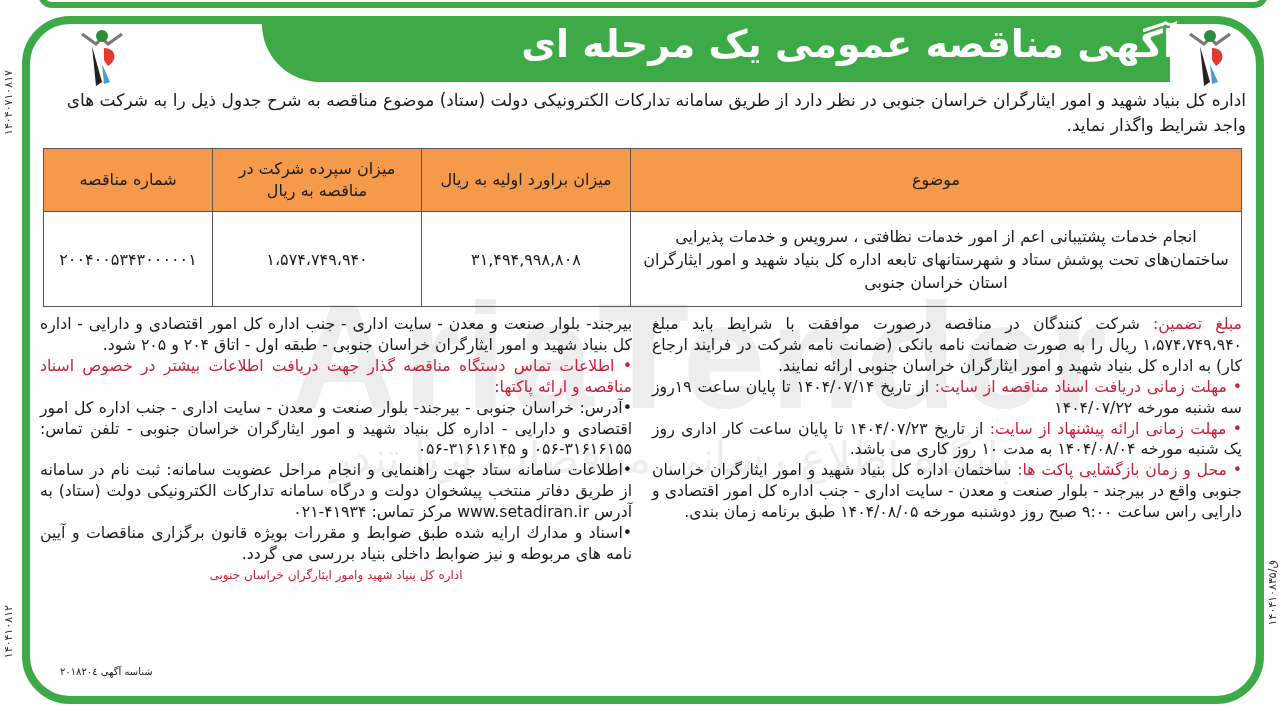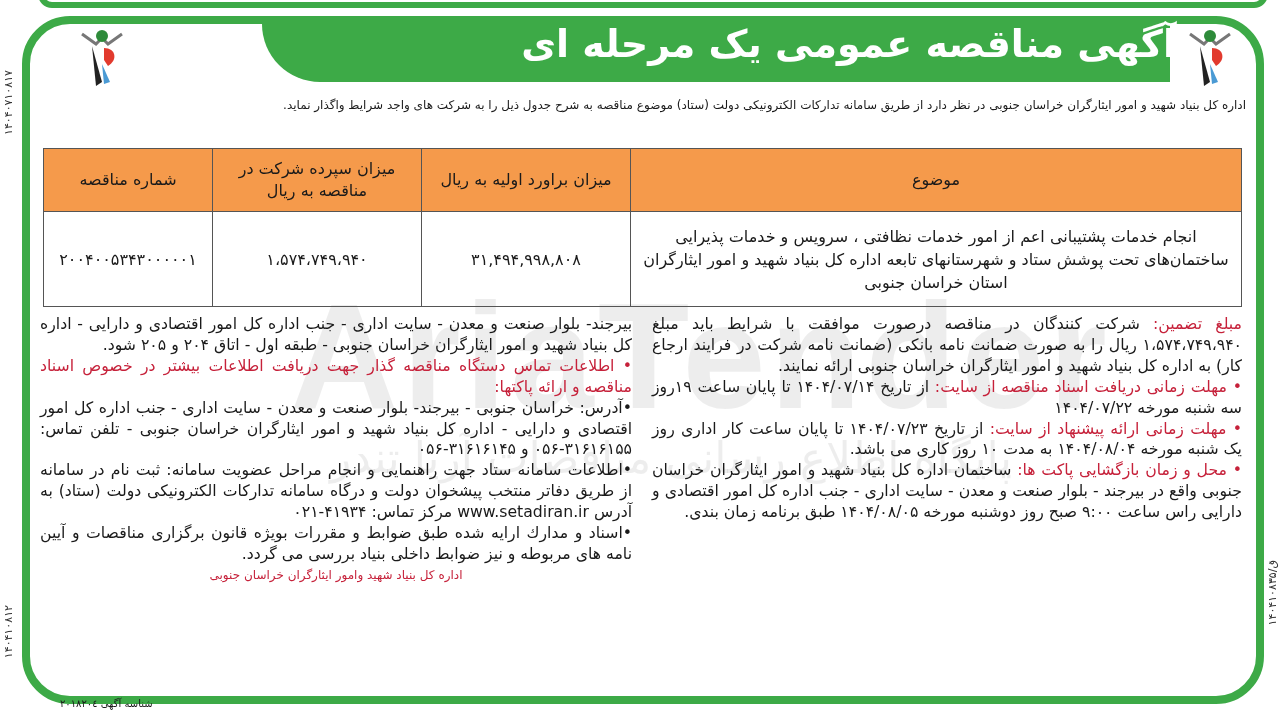--- a/index.html
+++ b/index.html
@@ -21,42 +21,42 @@
   }
   .title {
     position:absolute; right:108px; top:22px; font-size:38px; font-weight:bold;
     color:#ffffff; direction:rtl; white-space:nowrap; letter-spacing:0.5px;
   }
   .logo { position:absolute; width:60px; height:64px; }
   .logo-left { left:72px; top:24px; }
   .logo-right { left:1180px; top:24px; }
   .intro {
     position:absolute; left:40px; top:88px; width:1206px; direction:rtl;
-    font-size:12px; line-height:34px; text-align:right;
+    font-size:17px; line-height:25px; text-align:right;
   }
   table.tender {
     position:absolute; left:43px; top:148px; width:1199px; border-collapse:collapse;
     direction:rtl; font-size:16px;
   }
   table.tender th {
     background:#f59a4b; font-weight:normal; height:62px; border:1px solid #555;
     padding:0 6px; line-height:22px;
   }
   table.tender td {
     height:90px; border:1px solid #555; text-align:center; padding:2px 6px; line-height:23px;
   }
   .col {
     position:absolute; top:314px; direction:rtl; text-align:justify;
     font-size:15.7px; line-height:20.9px;
   }
   .col-right { left:652px; width:590px; }
   .col-left { left:40px; width:592px; }
   .red { color:#c6213a; }
   .sig { text-align:center; color:#c6213a; font-size:12px; }
-  .adid { position:absolute; left:60px; top:698px; font-size:10px; direction:rtl; }
+  .adid { position:absolute; left:60px; top:666px; font-size:10px; direction:rtl; }
   .side {
     position:absolute; font-size:11px; color:#333; writing-mode:vertical-rl; white-space:nowrap;
   }
   .side-left { left:2px; top:70px; transform:rotate(180deg); }
   .side-right { left:1266px; top:560px; transform:rotate(180deg); }
   .side-left2 { left:2px; top:605px; transform:rotate(180deg); }
   .watermark {
     position:absolute; left:290px; top:270px; font-size:150px; font-weight:bold;
     color:rgba(0,0,0,0.07); font-family:"Liberation Sans", sans-serif; pointer-events:none;
     letter-spacing:4px;

